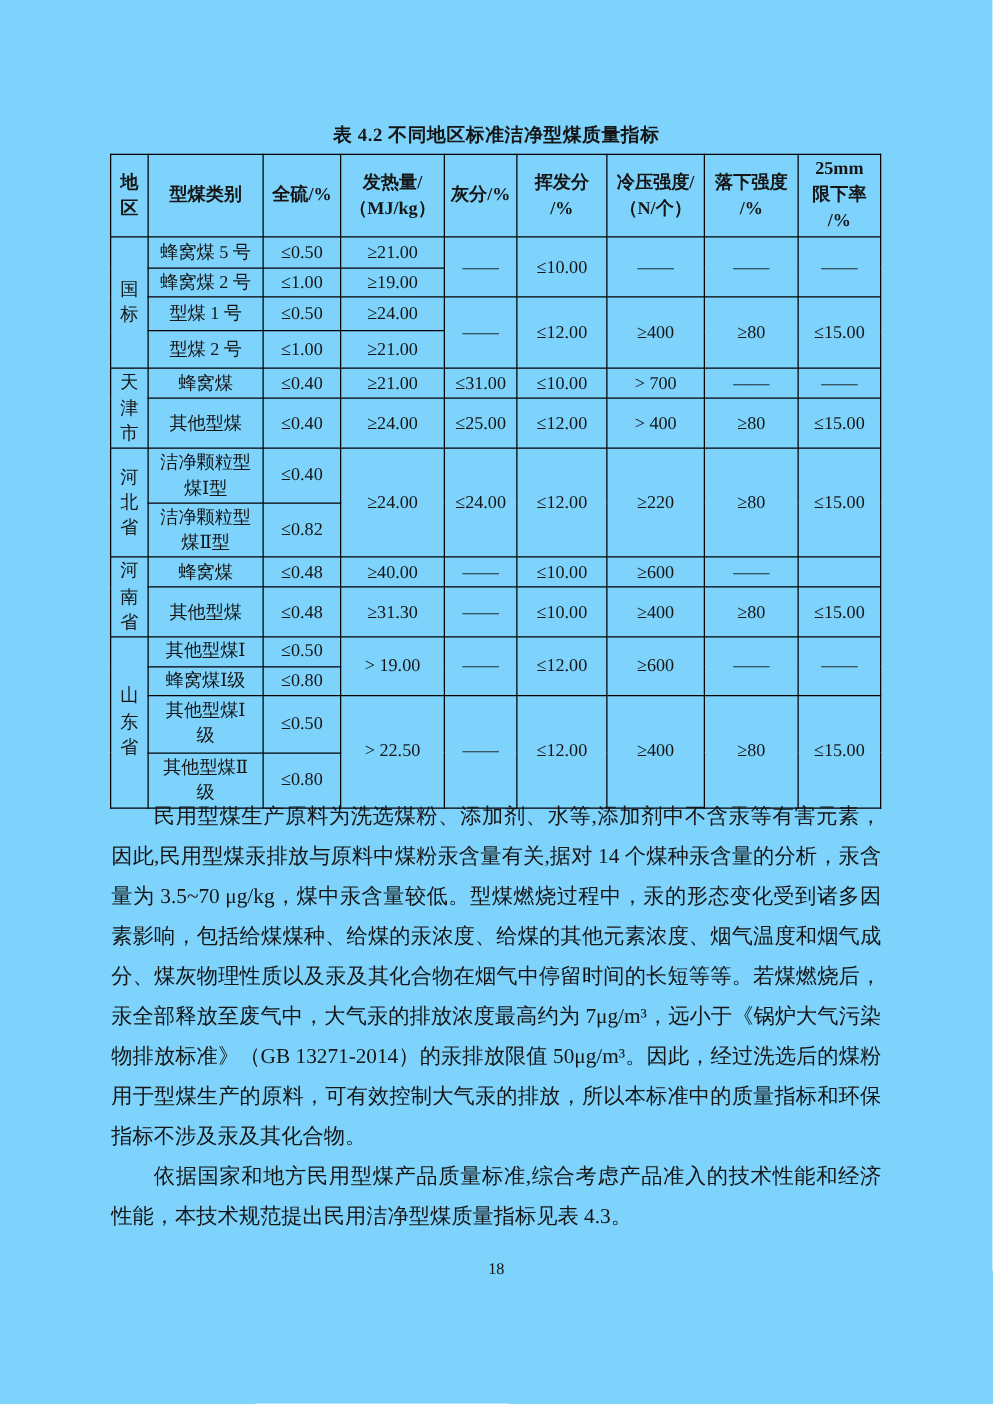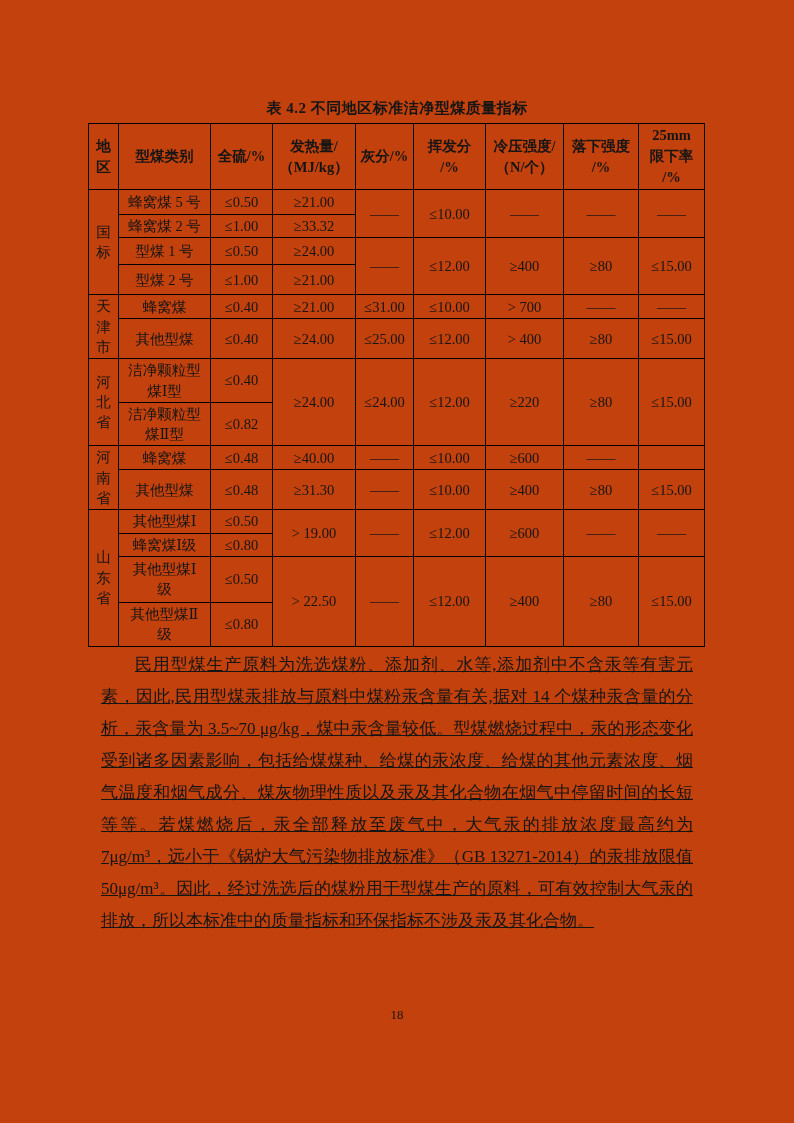--- a/index.html
+++ b/index.html
@@ -5,21 +5,21 @@
   * { box-sizing: border-box; }
   html, body { margin: 0; padding: 0; background: #ffffff; }
   body {
     font-family: "Liberation Serif", "DejaVu Serif", serif;
     color: #151515;
   }
   .sheet {
     position: relative;
     width: 794px;
     height: 1123px;
-    background: #c2410c;
+    background: #7dd3fc;
     overflow: hidden;
   }
   .doc-title {
     position: absolute;
     top: 99px;
     left: 0;
     width: 100%;
     text-align: center;
     font-weight: bold;
     font-size: 15px;
@@ -48,21 +48,21 @@
   td.region { line-height: 1.5; padding: 1px 0; }
   .bodytext {
     position: absolute;
     top: 637px;
     left: 89px;
     width: 616px;
     font-size: 17px;
     line-height: 32px;
     text-align: justify;
   }
-  .bodytext p { margin: 12px; text-indent: 2em; text-decoration: underline; }
+  .bodytext p { margin: 0; text-indent: 2em; }
   .page-number {
     position: absolute;
     top: 1007px;
     left: 0;
     width: 100%;
     text-align: center;
     font-size: 13px;
   }
 </style>
 </head>
@@ -113,21 +113,21 @@
       <td>≥21.00</td>
       <td rowspan="2">——</td>
       <td rowspan="2">≤10.00</td>
       <td rowspan="2">——</td>
       <td rowspan="2">——</td>
       <td rowspan="2">——</td>
     </tr>
     <tr style="height:20px">
       <td>蜂窝煤 2 号</td>
       <td>≤1.00</td>
-      <td>≥33.32</td>
+      <td>≥19.00</td>
     </tr>
     <tr style="height:27px">
       <td>型煤 1 号</td>
       <td>≤0.50</td>
       <td>≥24.00</td>
       <td rowspan="2">——</td>
       <td rowspan="2">≤12.00</td>
       <td rowspan="2">≥400</td>
       <td rowspan="2">≥80</td>
       <td rowspan="2">≤15.00</td>
@@ -237,17 +237,18 @@
     <tr style="height:39px">
       <td>其他型煤Ⅱ
 级</td>
       <td>≤0.80</td>
     </tr>
   </tbody>
     </table>
 
   <div class="bodytext">
     <p>民用型煤生产原料为洗选煤粉、添加剂、水等,添加剂中不含汞等有害元素，因此,民用型煤汞排放与原料中煤粉汞含量有关,据对 14 个煤种汞含量的分析，汞含量为 3.5~70 μg/kg，煤中汞含量较低。型煤燃烧过程中，汞的形态变化受到诸多因素影响，包括给煤煤种、给煤的汞浓度、给煤的其他元素浓度、烟气温度和烟气成分、煤灰物理性质以及汞及其化合物在烟气中停留时间的长短等等。若煤燃烧后，汞全部释放至废气中，大气汞的排放浓度最高约为 7μg/m³，远小于《锅炉大气污染物排放标准》（GB 13271-2014）的汞排放限值 50μg/m³。因此，经过洗选后的煤粉用于型煤生产的原料，可有效控制大气汞的排放，所以本标准中的质量指标和环保指标不涉及汞及其化合物。</p>
+    <p>依据国家和地方民用型煤产品质量标准,综合考虑产品准入的技术性能和经济性能，本技术规范提出民用洁净型煤质量指标见表 4.3。</p>
   </div>
 
   <div class="page-number">18</div>
 
 </div>
 
 </body></html>

